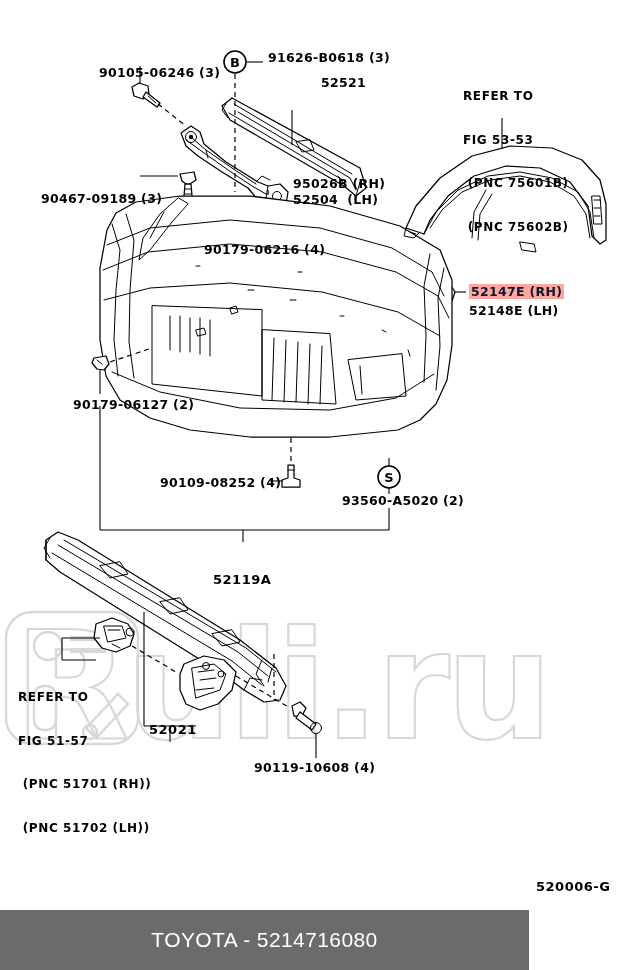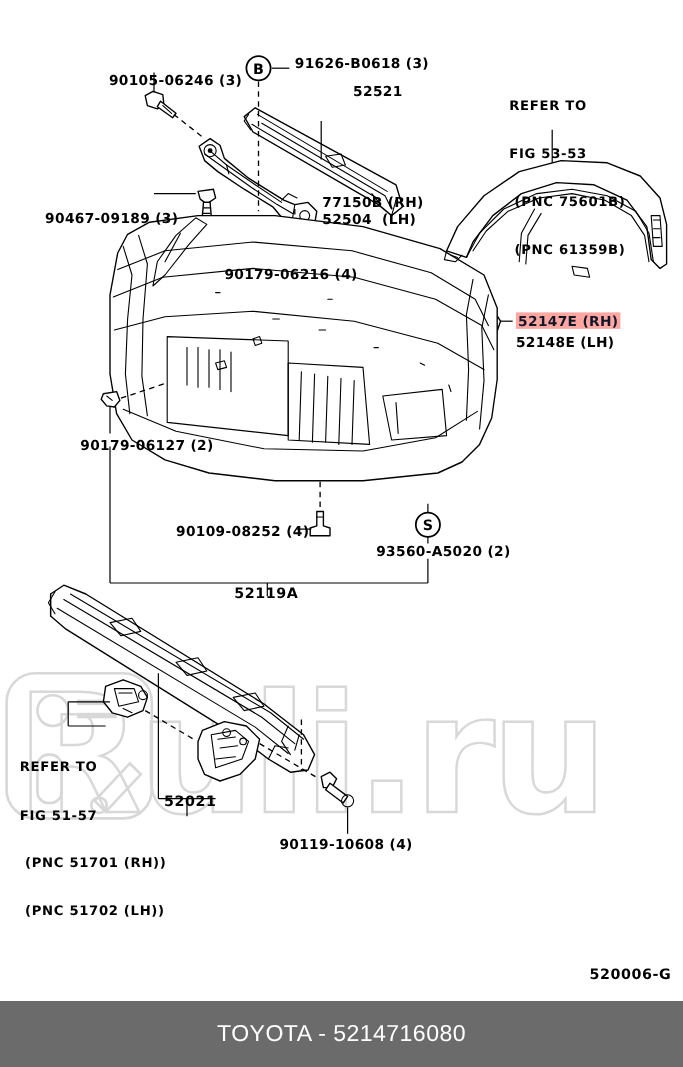--- a/index.html
+++ b/index.html
@@ -68,21 +68,21 @@
     font-weight: bold;
     fill: none;
     stroke: #d8d8d8;
     stroke-width: 2.2;
     letter-spacing: -4px;
   }
   #footer-bar {
     position: absolute;
     left: 0;
     top: 910px;
-    width: 621px;
+    width: 529px;
     height: 60px;
     background: #6b6b6b;
     display: flex;
     align-items: center;
     justify-content: center;
     gap: 34px;
   }
   .footer-txt {
     color: #ffffff;
     font-family: "Liberation Sans", sans-serif;
@@ -370,47 +370,47 @@
     </svg>
 
     <div class="lbl" style="left:99px; top:65px;">90105-06246 (3)</div>
 
     <div class="lbl" style="left:268px; top:50px;">91626-B0618 (3)</div>
 
     <div class="lbl" style="left:273px; top:75px;margin-left:48px;">52521</div>
 
     <div class="lbl" style="left:41px; top:169px;margin-top:22px;">90467-09189 (3)</div>
 
-    <div class="lbl" style="left:293px; top:176px;">77150B (RH)</div>
+    <div class="lbl" style="left:293px; top:176px;">95026B (RH)</div>
 
     <div class="lbl" style="left:293px; top:192px;">52504  (LH)</div>
 
     <div class="lbl" style="left:204px; top:242px;">90179-06216 (4)</div>
 
     <div class="lbl highlight" style="left:469px; top:284px;">52147E (RH)</div>
 
     <div class="lbl" style="left:469px; top:303px;">52148E (LH)</div>
 
     <div class="lbl" style="left:54px; top:397px;margin-left:19px;">90179-06127 (2)</div>
 
     <div class="lbl" style="left:160px; top:475px;">90109-08252 (4)</div>
 
     <div class="lbl" style="left:342px; top:493px;">93560-A5020 (2)</div>
 
-    <div class="lbl figcode" style="left:213px; top:533px;">52119A</div>
+    <div class="lbl figcode" style="left:213px; top:572px;">52119A</div>
 
     <div class="lbl figcode" style="left:149px; top:722px;">52021</div>
 
     <div class="lbl" style="left:254px; top:760px;">90119-10608 (4)</div>
 
     <div class="lbl refer" style="left:463px; top:60px;">
       <div>REFER TO</div>
       <div>FIG 53-53</div>
       <div> (PNC 75601B)</div>
-      <div> (PNC 61359B)</div>
+      <div> (PNC 75602B)</div>
     </div>
 
     <div class="lbl refer" style="left:18px; top:661px;">
       <div>REFER TO</div>
       <div>FIG 51-57</div>
       <div> (PNC 51701 (RH))</div>
       <div> (PNC 51702 (LH))</div>
     </div>
 
     <div class="lbl figcode" style="left:536px; top:879px;">520006-G</div>

